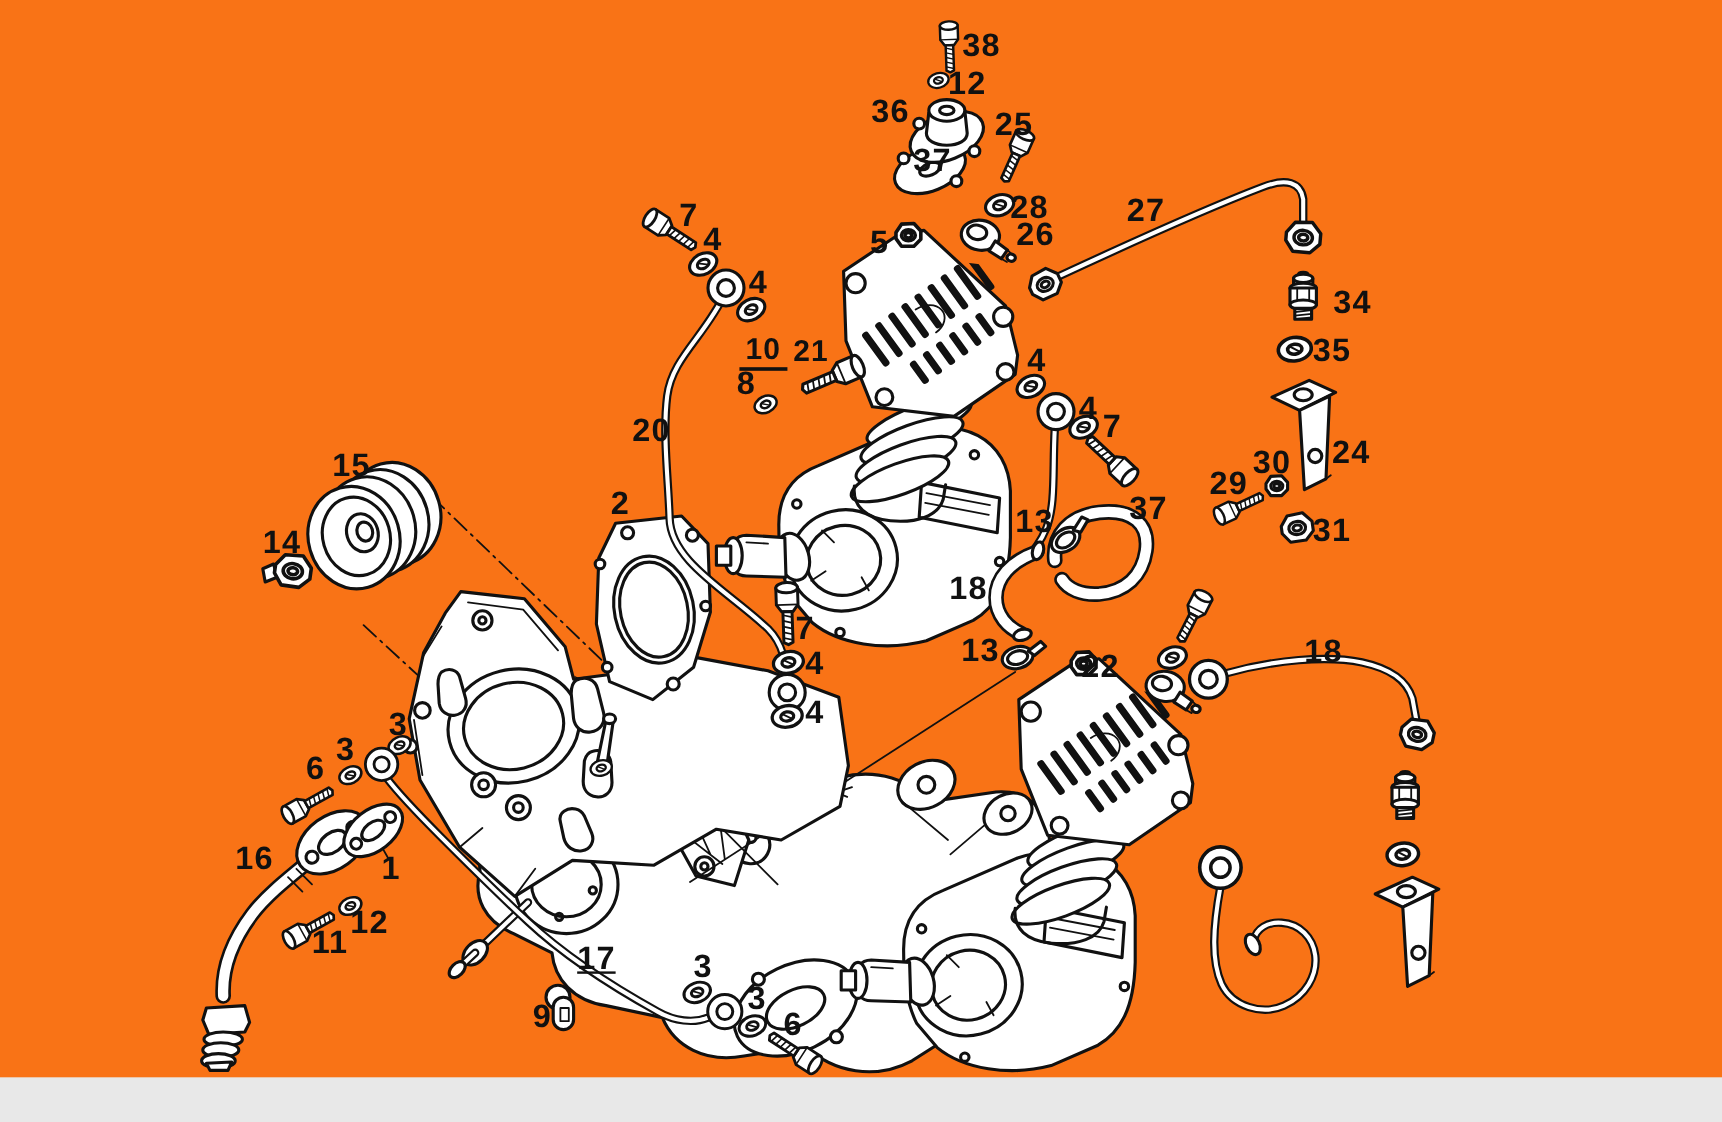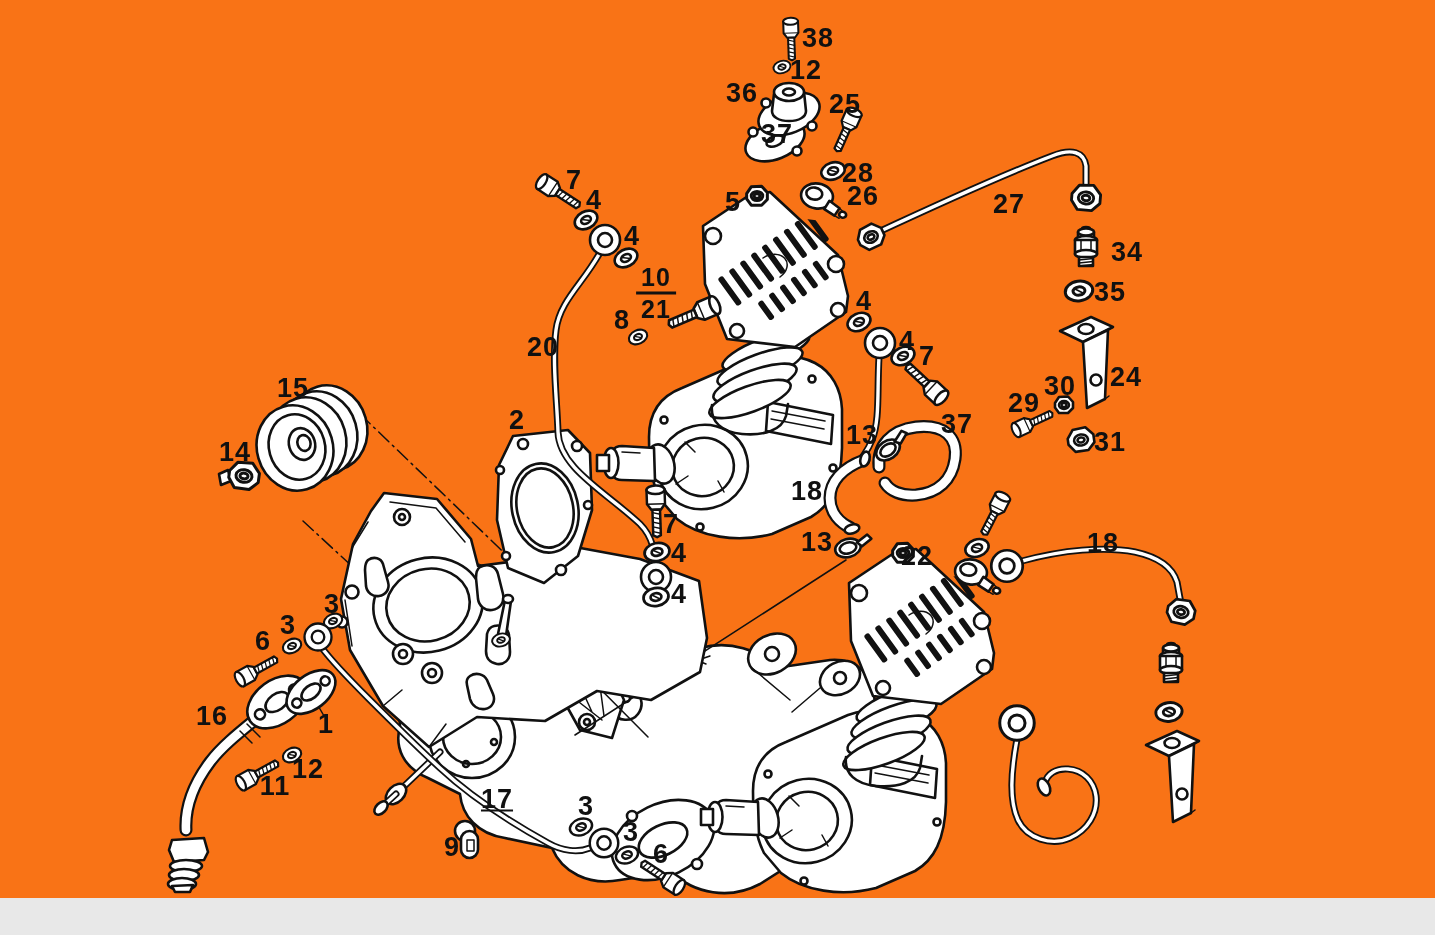--- a/index.html
+++ b/index.html
@@ -12,21 +12,21 @@
   .thin{fill:none;stroke:#111111;stroke-width:1.5;}
   .k{fill:#111111;stroke:none;}
   .po{fill:none;stroke:#111111;stroke-width:7;}
   .pi{fill:none;stroke:#ffffff;stroke-width:3.4;}
   .ho{fill:none;stroke:#111111;stroke-width:13;}
   .hi{fill:none;stroke:#ffffff;stroke-width:8.6;}
   #callouts{position:absolute;left:0;top:0;width:100%;height:100%;}
   .callout{position:absolute;transform:translate(-50%,-50%);
            font-weight:bold;font-size:27px;line-height:1;color:#111;
            white-space:nowrap;letter-spacing:1px;}
-  .callout.stack{display:flex;flex-direction:column;align-items:center;font-size:25px;}
+  .callout.stack{display:flex;flex-direction:row;align-items:center;font-size:25px;}
   .callout.stack .num{display:block;padding:2px 5px;}
   .callout.stack .num.over{border-bottom:3px solid #111;}
 </style>
 </head>
 <body>
 
 <div class="stage">
 <svg width="1435" height="935" viewBox="0 0 1435 935">
   <defs>
     <g id="g-washer">
@@ -381,34 +381,34 @@
 </svg>
 
 <div id="callouts">
       <div class="callout" style="left: 818px; top: 38px;">38</div>
       <div class="callout" style="left: 806px; top: 70px;">12</div>
       <div class="callout" style="left: 742px; top: 93px;">36</div>
       <div class="callout" style="left: 777px; top: 134px; text-align: right;">37</div>
       <div class="callout" style="left: 845px; top: 104px;">25</div>
       <div class="callout" style="left: 858px; top: 173px;">28</div>
       <div class="callout" style="left: 863px; top: 196px;">26</div>
-      <div class="callout" style="left: 1009px; top: 176px; margin-top: 28px;">27</div>
+      <div class="callout" style="left: 955px; top: 176px;">27</div>
       <div class="callout" style="left: 733px; top: 202px;">5</div>
       <div class="callout" style="left: 1114px; top: 252px; padding-left: 26px;">34</div>
       <div class="callout" style="left: 1110px; top: 292px;">35</div>
       <div class="callout" style="left: 1126px; top: 377px;">24</div>
       <div class="callout" style="left: 574px; top: 180px;">7</div>
       <div class="callout" style="left: 594px; top: 200px;">4</div>
       <div class="callout" style="left: 632px; top: 236px;">4</div>
       <div class="callout stack" style="left: 656px; top: 293px;">
         <span class="num over">10</span>
         <span class="num">21</span>
       </div>
       <div class="callout" style="left: 622px; top: 320px;">8</div>
-      <div class="callout" style="left: 543px; top: 347px; text-align: right;">20</div>
+      <div class="callout" style="left: 543px; top: 359px; text-align: right;">20</div>
       <div class="callout" style="left: 517px; top: 420px;">2</div>
       <div class="callout" style="left: 293px; top: 388px;">15</div>
       <div class="callout" style="left: 235px; top: 452px;">14</div>
       <div class="callout" style="left: 864px; top: 301px;">4</div>
       <div class="callout" style="left: 907px; top: 341px;">4</div>
       <div class="callout" style="left: 927px; top: 356px;">7</div>
       <div class="callout" style="left: 1024px; top: 403px;">29</div>
       <div class="callout" style="left: 1060px; top: 386px;">30</div>
       <div class="callout" style="left: 1110px; top: 442px;">31</div>
       <div class="callout" style="left: 957px; top: 424px;">37</div>

